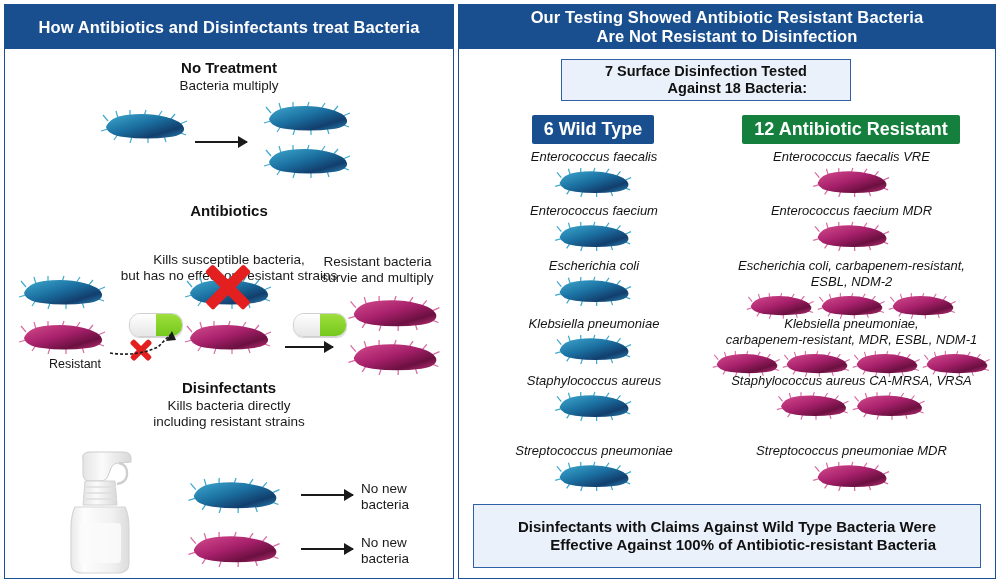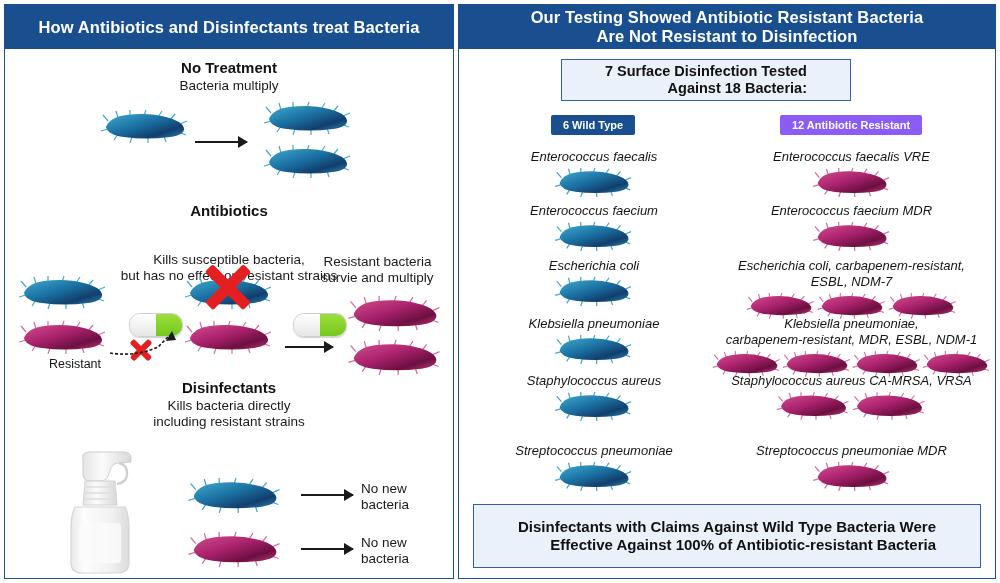--- a/index.html
+++ b/index.html
@@ -72,26 +72,26 @@
   .info-box{
     background:#eaf1fb;border:1.5px solid #2f5fa5;
     text-align:right;font-weight:bold;color:#111;
     box-sizing:border-box;display:flex;align-items:center;justify-content:center;
     line-height:1.2;
   }
   #tested-box{font-size:14.5px;}
   #conclusion-box{font-size:15px;}
 
   .badge{
-    color:#fff;font-weight:bold;font-size:11px;
+    color:#fff;font-weight:bold;font-size:18px;
     padding:4px 12px;border-radius:2px;display:inline-block;
     text-align:right;white-space:nowrap;
   }
   .badge-wild{background:#1a4f8f;}
-  .badge-res{background:#8b5cf6;}
+  .badge-res{background:#15803d;}
 
   .col-head{position:absolute;text-align:center;}
 </style>
 </head>
 <body>
 
 <div id="page">
 
   <div class="panel" id="left-panel">
     <div class="panel-header" id="left-header">How Antibiotics and Disinfectants treat Bacteria</div>
@@ -390,21 +390,21 @@
               <g stroke="#d96aa3" stroke-width="1.4">
                   <path d="M8 12 L3 6M18 9 L16 2M30 7 L30 1M44 7 L46 1M58 8 L62 2M70 11 L75 5M80 15 L87 12M78 23 L86 26M64 27 L66 33M48 28 L48 34M32 28 L30 34M18 25 L14 31M8 20 L1 22"></path>
                 </g>
               <path d="M6 18 Q10 8 26 6 Q48 3 66 8 Q82 12 84 19 Q85 26 70 28 Q46 31 24 28 Q8 26 6 18 Z" fill="url(#gp1)"></path>
             </svg>
           </div>
         </div>
 
         <div style="height:58px;">
           <div class="sci">Escherichia coli, carbapenem-resistant,
-ESBL, NDM-7</div>
+ESBL, NDM-2</div>
           <div style="display:flex;justify-content:center;margin-top:2px;gap:1px;">
             <svg width="70" height="27" viewBox="0 0 90 34">
               <g stroke="#d96aa3" stroke-width="1.4">
                   <path d="M8 12 L3 6M18 9 L16 2M30 7 L30 1M44 7 L46 1M58 8 L62 2M70 11 L75 5M80 15 L87 12M78 23 L86 26M64 27 L66 33M48 28 L48 34M32 28 L30 34M18 25 L14 31M8 20 L1 22"></path>
                 </g>
               <path d="M6 18 Q10 8 26 6 Q48 3 66 8 Q82 12 84 19 Q85 26 70 28 Q46 31 24 28 Q8 26 6 18 Z" fill="url(#gp1)"></path>
             </svg>
             <svg width="70" height="27" viewBox="0 0 90 34">
               <g stroke="#d96aa3" stroke-width="1.4">
                   <path d="M8 12 L3 6M18 9 L16 2M30 7 L30 1M44 7 L46 1M58 8 L62 2M70 11 L75 5M80 15 L87 12M78 23 L86 26M64 27 L66 33M48 28 L48 34M32 28 L30 34M18 25 L14 31M8 20 L1 22"></path>

